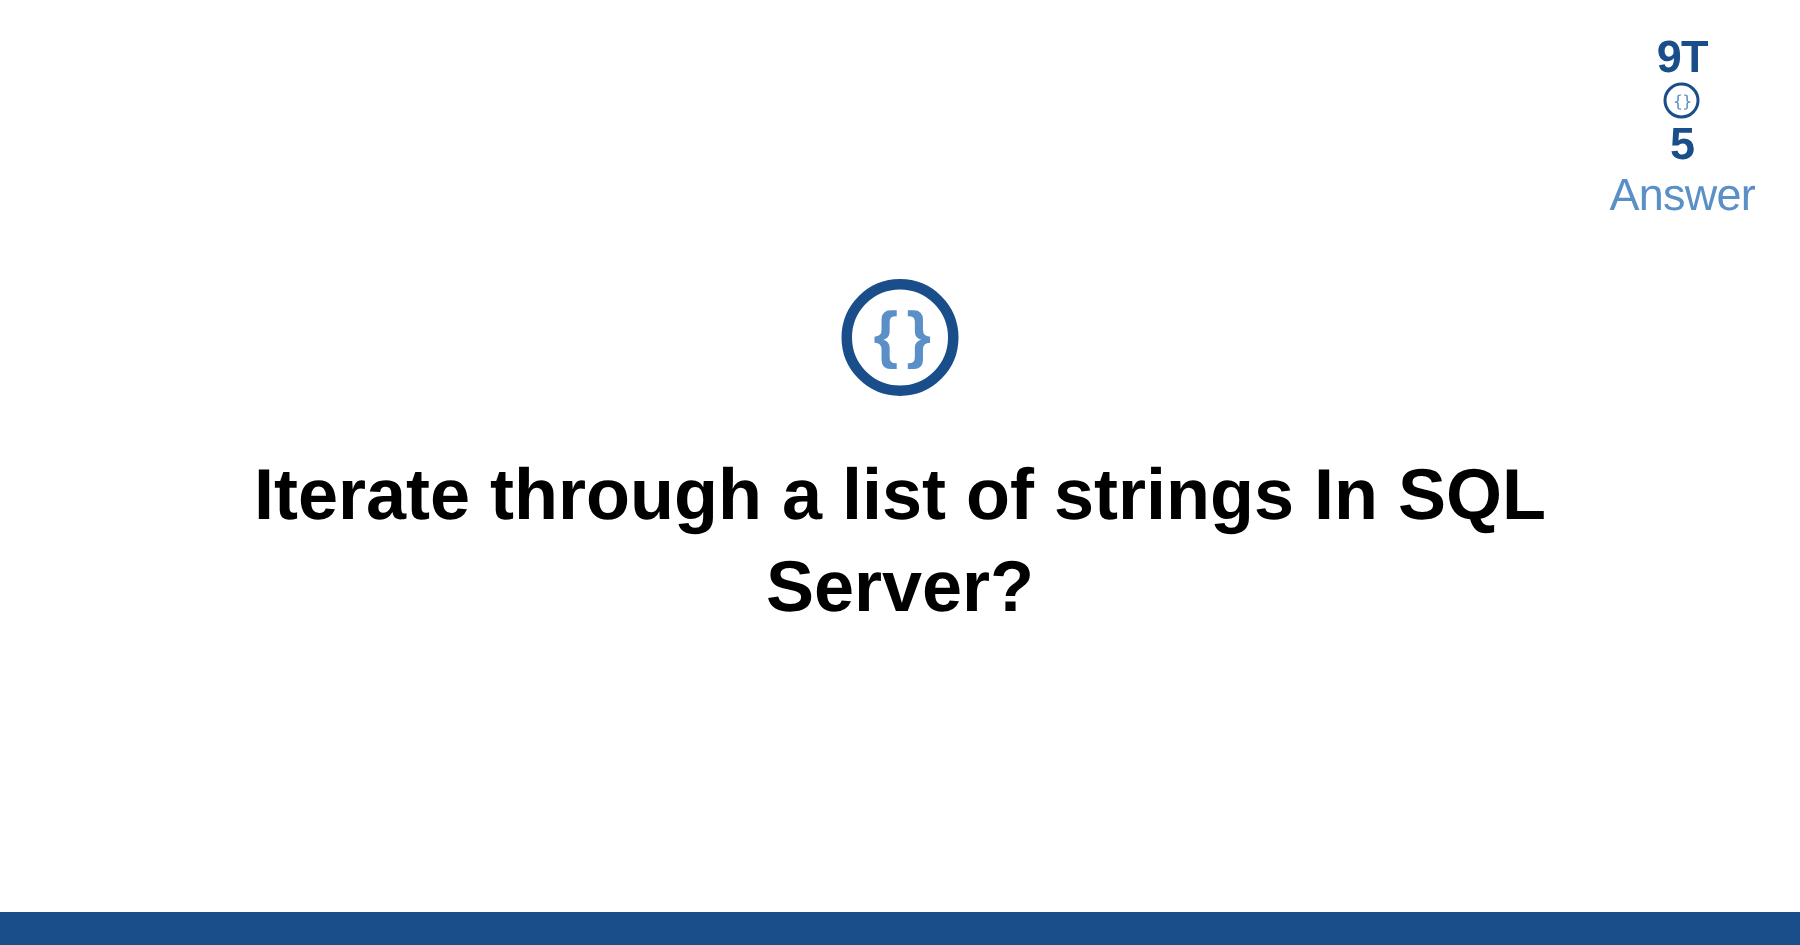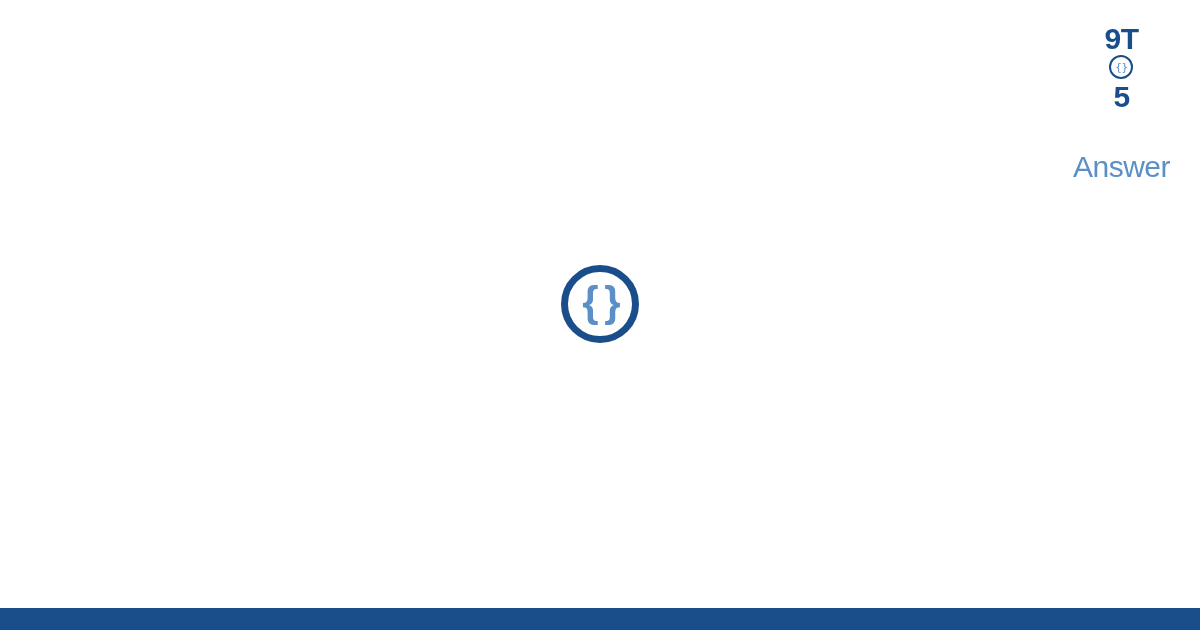--- a/index.html
+++ b/index.html
@@ -48,21 +48,20 @@
       font-weight: 400;
       font-family: monospace;
     }
     .logo-5 {
       color: #1a4e8a;
       font-weight: 700;
     }
     .logo-answer {
       color: #5a8fc7;
       font-weight: 500;
-      margin-top: 36px;
     }
     .center-area {
       position: absolute;
       top: 0;
       left: 0;
       right: 0;
       bottom: 22px;
       display: flex;
       flex-direction: column;
       align-items: center;
@@ -115,15 +114,16 @@
     <span class="logo-clock-inner">{}</span>
   </span>
   <span class="logo-5">5</span>
   <span class="logo-answer">Answer</span>
 </div>
 
 <div class="center-area">
   <div class="icon-circle">
     <span class="braces">{ }</span>
   </div>
+  <h1 class="title">Iterate through a list of strings In SQL Server?</h1>
 </div>
 
 <div class="bottom-bar"></div>
 
 </body></html>

